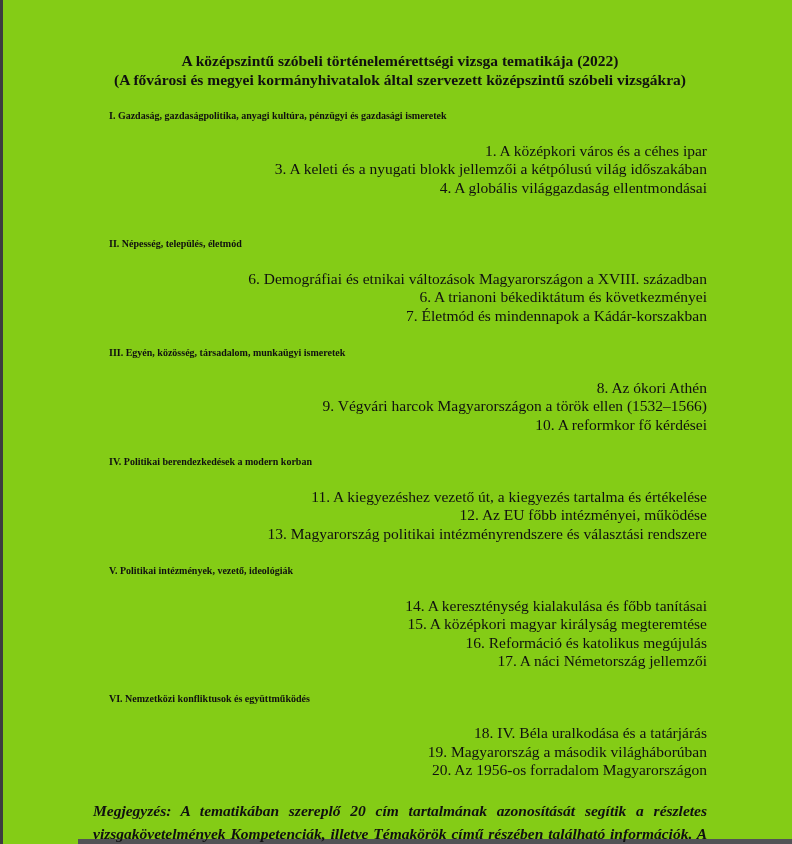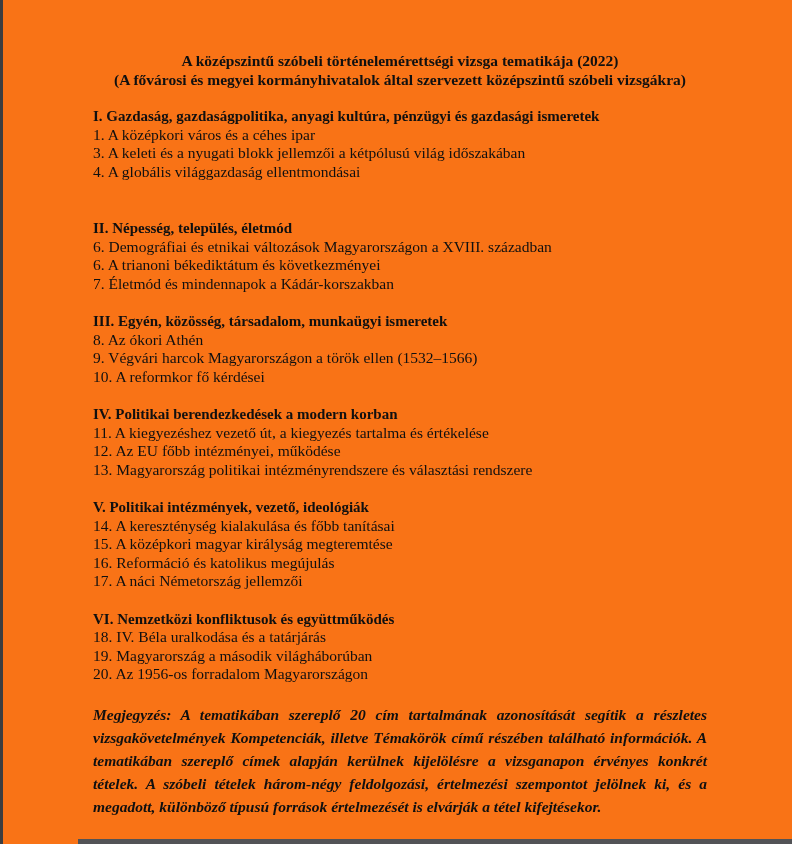--- a/index.html
+++ b/index.html
@@ -11,21 +11,21 @@
     width: 792px;
     height: 844px;
     overflow: hidden;
     font-family: "Liberation Serif", "DejaVu Serif", serif;
     color: #101010;
   }
   .page {
     position: relative;
     width: 792px;
     height: 844px;
-    background: #f97316;
+    background: #84cc16;
   }
   
   .left-edge {
     position: absolute;
     left: 0;
     top: 0;
     width: 3px;
     height: 100%;
     background: #3d3d3f;
   }
@@ -51,29 +51,30 @@
     line-height: 19px;
     margin-bottom: 18px;
   }
   .topic-section {
     margin-bottom: 19px;
   }
   .topic-section.first {
     margin-bottom: 38px;
   }
   .section-heading {
-    margin: 0;
-    font-size: 15px;
+    margin: 16px;
+    font-size: 10px;
     font-weight: bold;
     line-height: 18.5px;
   }
   .topic-item {
     font-size: 15.5px;
     line-height: 18.5px;
     white-space: nowrap;
+    text-align: right;
   }
   .note {
     margin: 10px 0 0 0;
     font-size: 15.5px;
     font-style: italic;
     line-height: 23px;
     text-align: justify;
     font-weight: bold;
   }
 </style>

